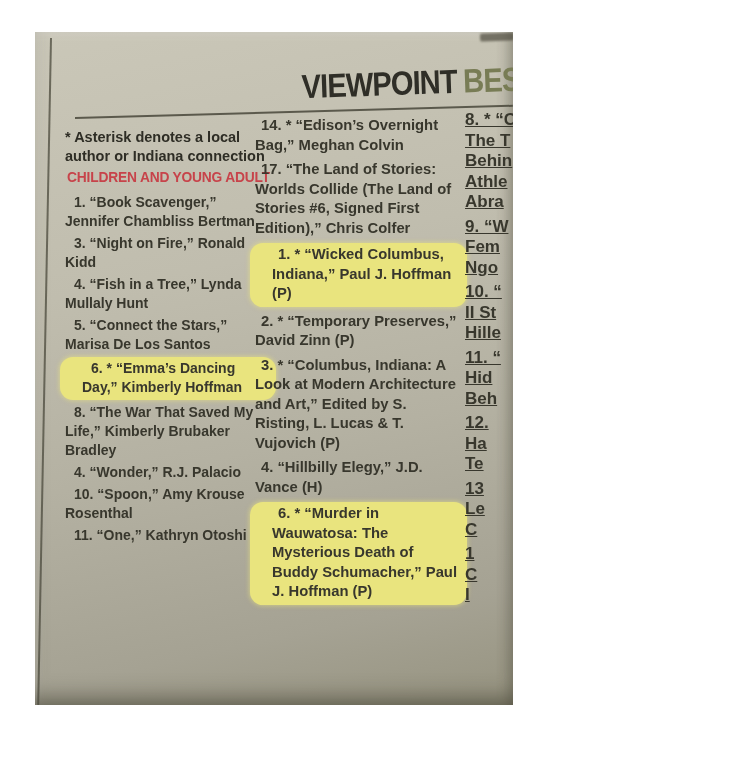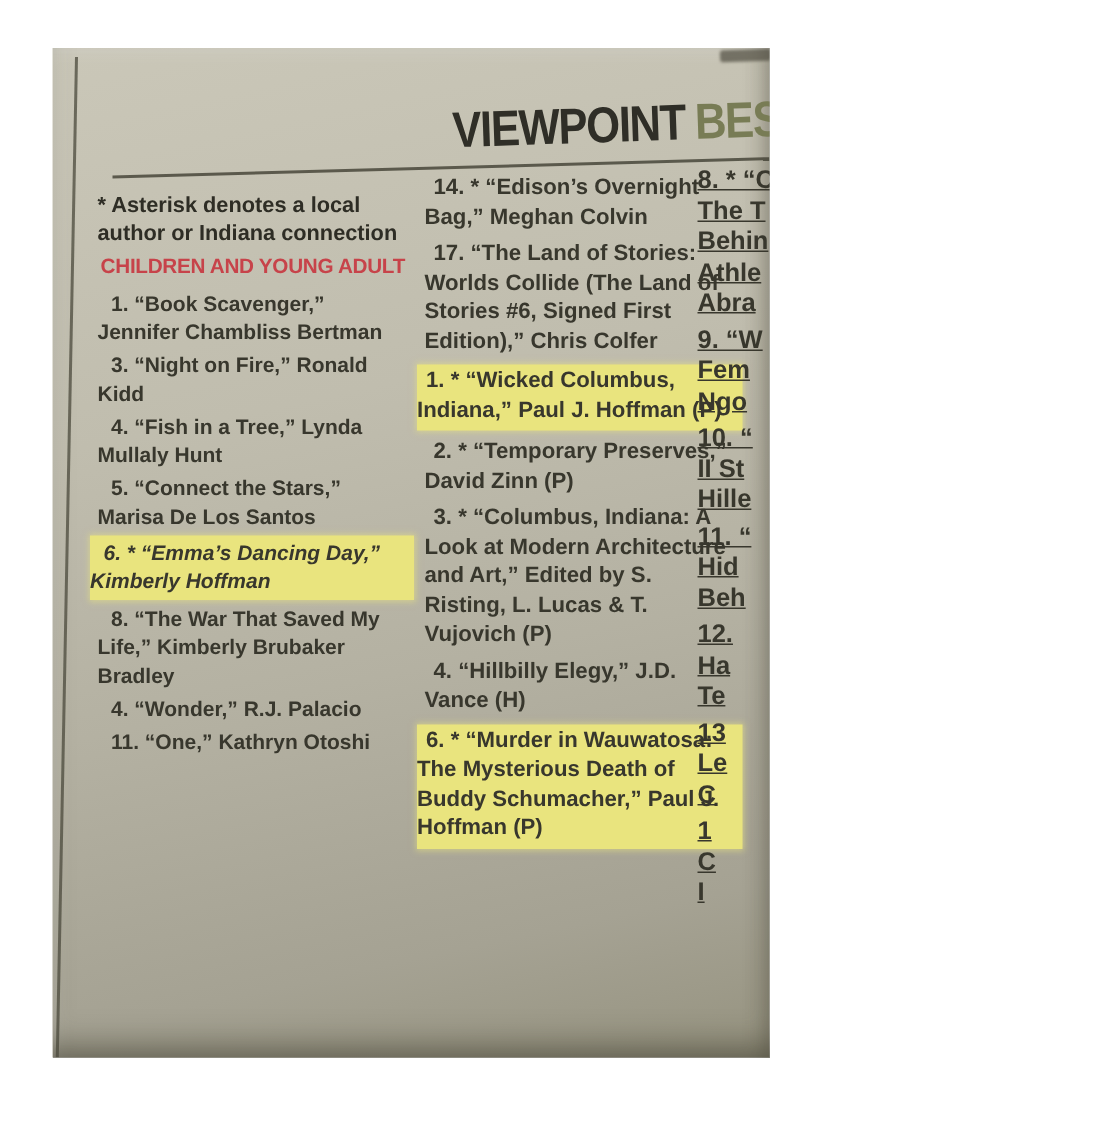--- a/index.html
+++ b/index.html
@@ -30,35 +30,36 @@
   .masthead-rule{
     position:absolute;left:40px;top:85px;width:438px;height:2px;
     background:rgba(64,62,50,.8);transform:rotate(-1.6deg);transform-origin:left center;
   }
   .crop-fragment{
     position:absolute;left:445px;top:1px;width:34px;height:8px;border-radius:2px;
     background:rgba(70,68,55,.65);filter:blur(1px);transform:rotate(-2deg);
   }
   .col{position:absolute;color:var(--ink,#38372d);font-weight:bold;}
   .col-left{left:30px;top:96px;width:205px;font-size:14px;line-height:19px;}
-  .col-mid{left:248px;top:84px;width:206px;font-size:14.8px;line-height:19.5px;}
+  .col-mid{left:220px;top:84px;width:206px;font-size:14.8px;line-height:19.5px;}
   .col-right{left:430px;top:78px;width:90px;font-size:17px;line-height:20.5px;text-decoration:underline;}
   .note{margin:0 0 3px;font-size:14.5px;line-height:19px;color:#2e2d25;}
   .sec-head{
     margin:0 0 6px;text-align:right;color:var(--red-heading,#c7434a);
     font-size:13.8px;line-height:18px;letter-spacing:-0.2px;
   }
   .col-mid .sec-head{margin-top:2px;font-size:14.2px;}
   .item{margin:0 0 3px;text-indent:9px;}
   .col-mid .item{margin:0 0 5px;text-indent:6px;}
-  .item.it{font-style:italic;}
+  .item.it{}
   .item.hl{
     background:var(--highlight-yellow,#e9e47e);
-    margin-left:-5px;margin-right:-6px;padding:2px 6px 3px 0;
+    margin-left:-5px;margin-right:-6px;padding:2px 6px 3px 22px;
     box-shadow:0 0 4px 1px rgba(233,228,126,.55);
+    border-radius:13px;
   }
   .frag-group{margin:0 0 4px;}
   .frag{white-space:nowrap;overflow:visible;}
 </style>
 </head>
 <body>
 
 <div class="root">
   <div class="paper">
 
@@ -73,20 +74,21 @@
     <div class="col col-left">
       <p class="note">* Asterisk denotes a local author or Indiana connection</p>
       <p class="sec-head">CHILDREN AND YOUNG ADULT</p>
       <p class="item">1. “Book Scavenger,” Jennifer Chambliss Bertman</p>
       <p class="item">3. “Night on Fire,” Ronald Kidd</p>
       <p class="item">4. “Fish in a Tree,” Lynda Mullaly Hunt</p>
       <p class="item">5. “Connect the Stars,” Marisa De Los Santos</p>
       <p class="item hl it">6. * “Emma’s Dancing Day,” Kimberly Hoffman</p>
       <p class="item">8. “The War That Saved My Life,” Kimberly Brubaker Bradley</p>
       <p class="item">4. “Wonder,” R.J. Palacio</p>
+      <p class="item">10. “Spoon,” Amy Krouse Rosenthal</p>
       <p class="item">11. “One,” Kathryn Otoshi</p>
     </div>
 
     <div class="col col-mid">
       <p class="item">14. * “Edison’s Overnight Bag,” Meghan Colvin</p>
       <p class="item">17. “The Land of Stories: Worlds Collide (The Land of Stories #6, Signed First Edition),” Chris Colfer</p>
       <p class="item hl">1. * “Wicked Columbus, Indiana,” Paul J. Hoffman (P)</p>
       <p class="item">2. * “Temporary Preserves,” David Zinn (P)</p>
       <p class="item">3. * “Columbus, Indiana: A Look at Modern Architecture and Art,” Edited by S. Risting, L. Lucas &amp; T. Vujovich (P)</p>
       <p class="item">4. “Hillbilly Elegy,” J.D. Vance (H)</p>

